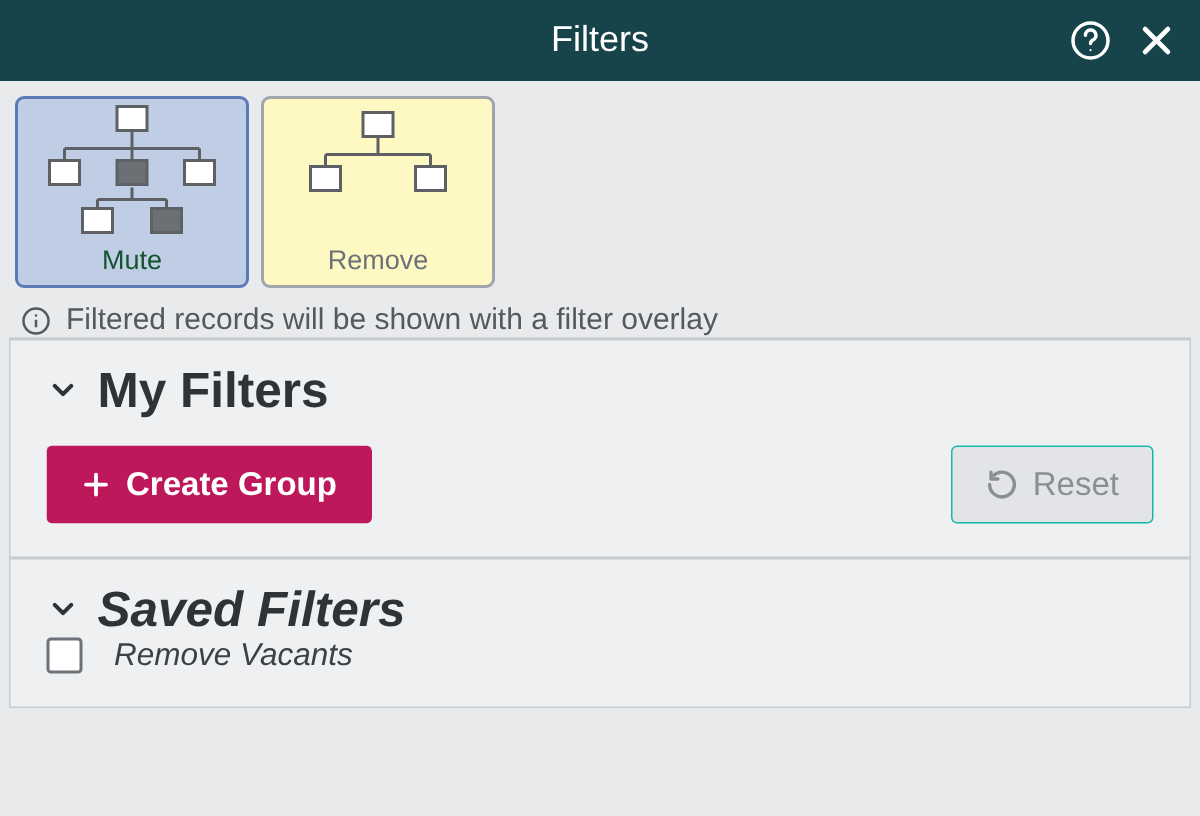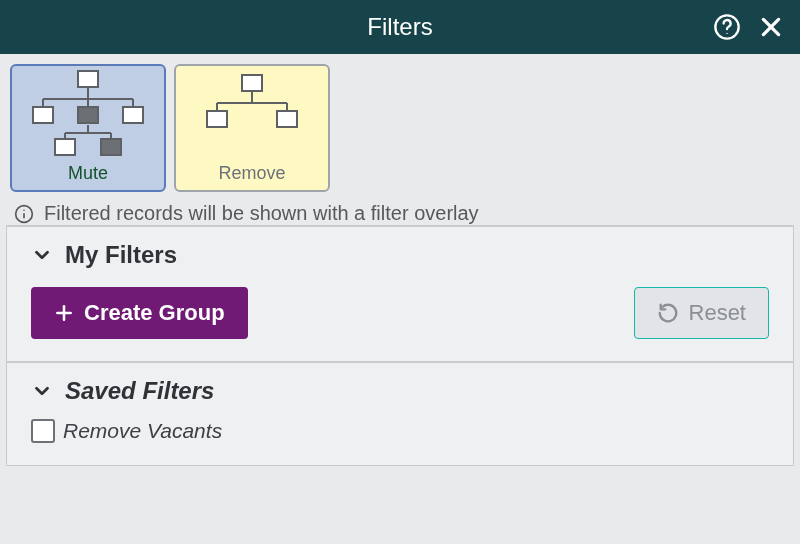--- a/index.html
+++ b/index.html
@@ -105,21 +105,21 @@
   .section + .section { border-top:1px solid #c8ccd0;font-style:italic; }
   .section-first { border-top:1px solid #c8ccd0; }
 
   .section-header {
     display:flex;
     align-items:center;
     gap:12px;
     cursor:pointer;
   }
   .section-title {
-    font-size:24px;
+    font-size:33px;
     font-weight:700;
     color:#2f3337;
   }
 
   .section-body {
     margin-top:18px;
     display:flex;
     align-items:center;
     justify-content:space-between;
   }
@@ -130,36 +130,36 @@
     gap:10px;
     height:52px;
     padding: 0 22px;
     border-radius:4px;
     font-size:22px;
     font-weight:700;
     cursor:pointer;
     border:1px solid transparent;
   }
   .btn-primary {
-    background:#701a75;
+    background:#be185d;
     color:#fff;
     justify-content:space-between;
   }
   .btn-secondary {
     background:#e2e4e7;
     color:#8a8f95;
     border:1px solid #14b8a6;
     font-weight:400;
   }
 
   .checkbox-row {
     display:flex;
     align-items:center;
-    gap:8px;
-    margin-top:14px;
+    gap:21px;
+    margin-top:0;
     font-size:21px;
     color:#3d4146;
     cursor:pointer;
   }
   .checkbox-box {
     width:24px; height:24px;
     border:2px solid #6d7278;
     border-radius:3px;
     background:#fff;
   }

